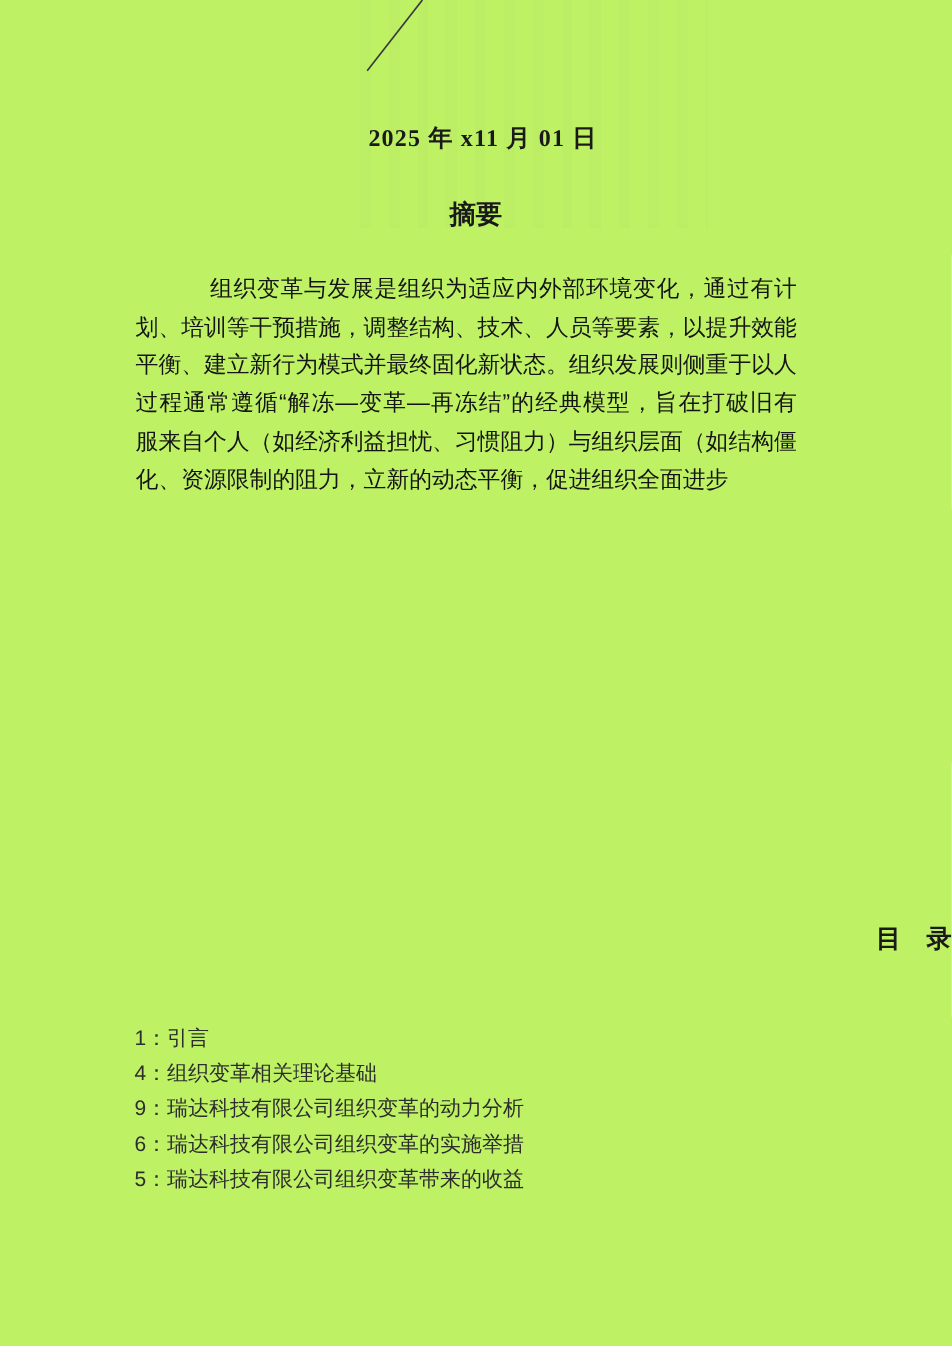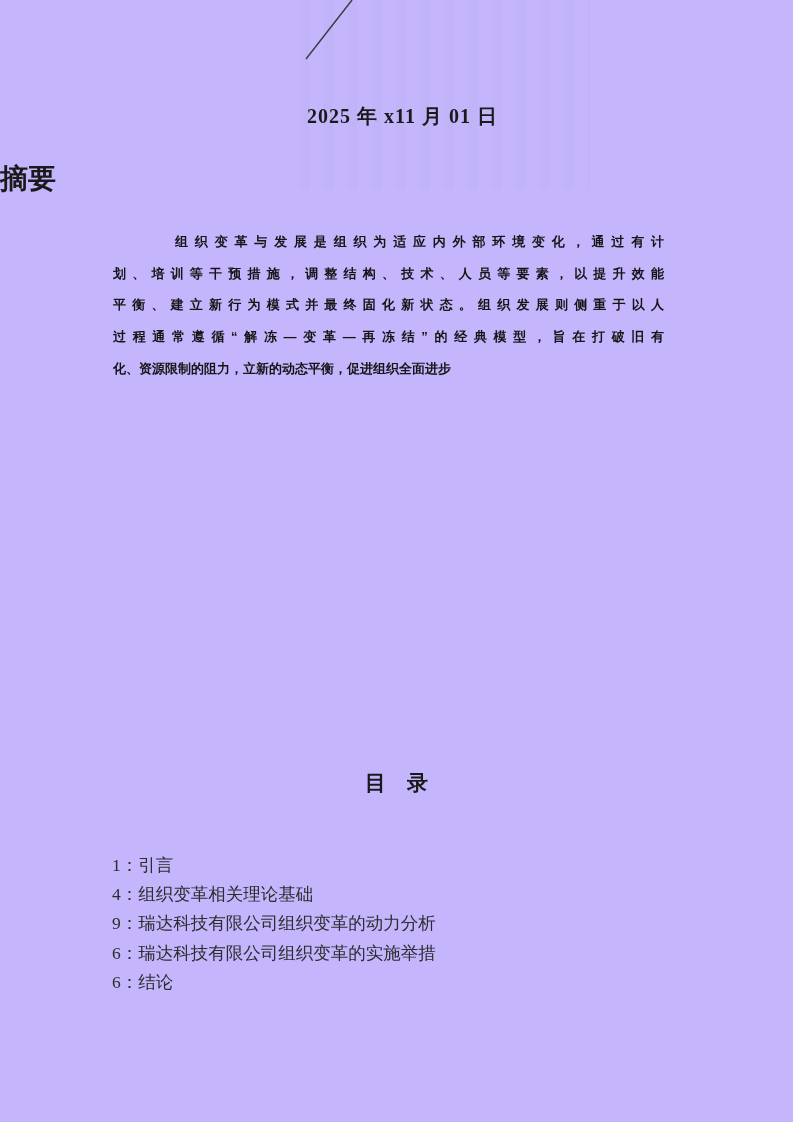--- a/index.html
+++ b/index.html
@@ -11,21 +11,21 @@
     height: 1122px;
     background: #ffffff;
     position: relative;
     overflow: hidden;
     font-family: "Liberation Sans", sans-serif;
     color: #1a1a1a;
   }
   .page {
     position: absolute;
     inset: 0;
-    background: #c4b5fd;
+    background: #bef264;
   }
   
   .scan-streaks {
     position: absolute;
     left: 300px;
     top: 0;
     width: 290px;
     height: 190px;
     background: repeating-linear-gradient(
       90deg,
@@ -50,66 +50,66 @@
     font-weight: bold;
     letter-spacing: 1px;
     white-space: pre;
     font-family: "Liberation Serif", serif;
   }
   .abstract-heading {
     position: absolute;
     left: 0;
     top: 166px;
     width: 793px;
-    text-align: left;
-    font-size: 28px;
+    text-align: center;
+    font-size: 22px;
     line-height: 26px;
     font-weight: bold;
     font-family: "Liberation Sans", sans-serif;
   }
   .abstract-paragraph {
     position: absolute;
     left: 113px;
     top: 226px;
     width: 551px;
-    font-size: 13px;
+    font-size: 19px;
     line-height: 31.7px;
-    font-weight: bold;
+    font-weight: normal;
     color: #151515;
     font-family: "Liberation Sans", sans-serif;
   }
   .para-line {
     text-align: justify;
     text-align-last: justify;
     white-space: nowrap;
   }
   .para-line.first {
     text-indent: 62px;
   }
   .para-line.last {
     text-align-last: left;
   }
   .toc-heading {
     position: absolute;
     left: 0;
     top: 770px;
     width: 793px;
-    text-align: center;
+    text-align: right;
     font-size: 21px;
     line-height: 26px;
     font-weight: bold;
     font-family: "Liberation Sans", sans-serif;
     white-space: pre;
   }
   .toc-list {
     position: absolute;
     left: 112px;
     top: 851px;
     width: 560px;
-    font-family: Liberation Serif, serif;
+    font-family: Liberation Sans, sans-serif;
     font-size: 17.5px;
     line-height: 29.2px;
     font-weight: normal;
     color: #2d2d2d;
   }
   .toc-item {
     white-space: pre;
   }
 </style>
 </head>
@@ -125,26 +125,27 @@
 
   <div class="date-line">2025 年 x11 月 01 日</div>
 
   <div class="abstract-heading">摘要</div>
 
   <div class="abstract-paragraph">
     <div class="para-line first">组织变革与发展是组织为适应内外部环境变化，通过有计</div>
     <div class="para-line">划、培训等干预措施，调整结构、技术、人员等要素，以提升效能</div>
     <div class="para-line">平衡、建立新行为模式并最终固化新状态。组织发展则侧重于以人</div>
     <div class="para-line">过程通常遵循“解冻—变革—再冻结”的经典模型，旨在打破旧有</div>
+    <div class="para-line">服来自个人（如经济利益担忧、习惯阻力）与组织层面（如结构僵</div>
     <div class="para-line last">化、资源限制的阻力，立新的动态平衡，促进组织全面进步</div>
   </div>
 
   <div class="toc-heading">目　录</div>
 
   <div class="toc-list">
     <div class="toc-item">1：引言</div>
     <div class="toc-item">4：组织变革相关理论基础</div>
     <div class="toc-item">9：瑞达科技有限公司组织变革的动力分析</div>
     <div class="toc-item">6：瑞达科技有限公司组织变革的实施举措</div>
-    <div class="toc-item">6：结论</div>
+    <div class="toc-item">5：瑞达科技有限公司组织变革带来的收益</div>
   </div>
 
 </div>
 
 </body></html>

